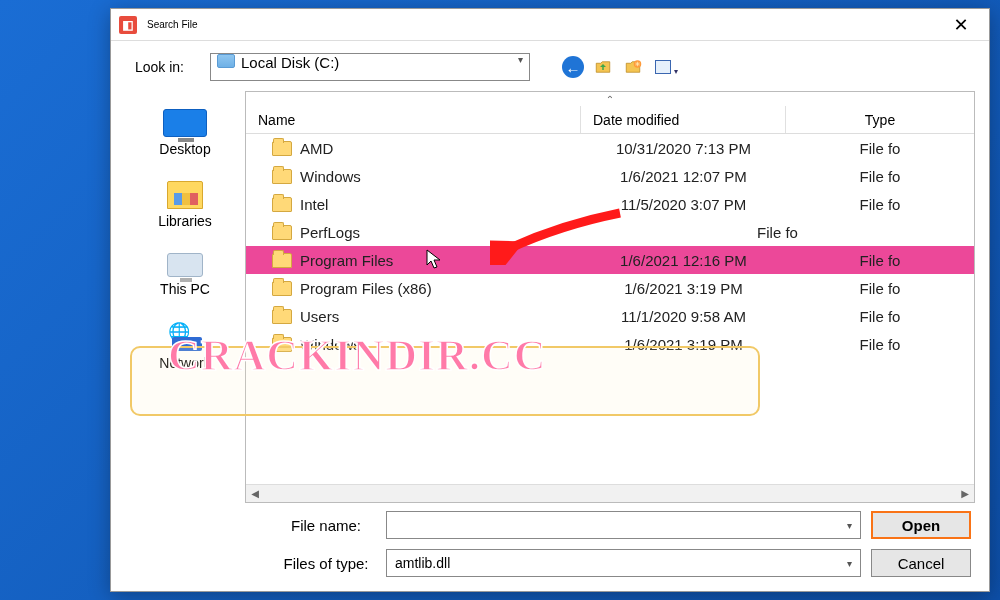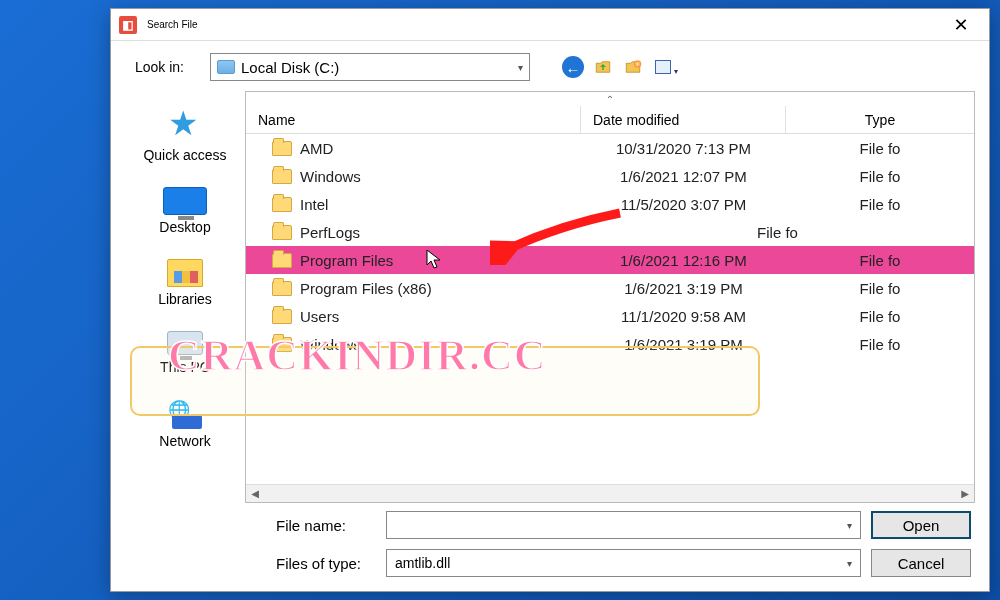--- a/index.html
+++ b/index.html
@@ -59,21 +59,21 @@
     align-items: center;
     padding: 12px 14px 10px;
     gap: 20px;
   }
   .toolbar-row .lbl { width: 65px; text-align: right; padding-right:6px;}
   .lookin-select {
     flex: 0 0 320px;
     height: 28px;
     border: 1px solid #888;
     display: flex;
-    align-items: center;
+    align-items: flex-start;
     padding: 0 6px;
     gap: 6px;
     background: #fff;
   }
   .disk-icon {
     width: 18px; height: 14px;
     background: linear-gradient(#8fc6f0,#6eb0e6);
     border: 1px solid #5a9bd4;
     border-radius: 2px;
     position: relative;
@@ -141,26 +141,26 @@
   .fl-scroll { height:18px; background:#f1f1f1; border-top:1px solid #ddd; display:flex; align-items:center;}
   .fl-scroll .ar { width:18px; text-align:center; font-size:10px; color:#666;}
   .fl-scroll .track { flex:1;}
 
   .bottom {
     padding: 8px 18px 14px 165px;
     display:flex;
     flex-direction:column;
     gap:10px;
   }
-  .brow { display:flex; align-items:center; gap:10px;}
+  .brow { display:flex; align-items:center; gap:10px;text-align:center;}
   .brow .blbl { width:100px; font-size:15px;}
   .brow .binput { flex:1; height:28px; border:1px solid #888; display:flex; align-items:center; padding:0 8px; font-size:14px;}
   .brow .binput .chev { margin-left:auto; font-size:10px; color:#555;}
   .brow .btn { width:100px; height:28px; border:1px solid #888; background:#e6e6e6; display:flex; align-items:center; justify-content:center; cursor:pointer; font-size:15px;}
-  .brow .btn.primary { border:2px solid #0c4a6e;}
+  .brow .btn.primary { border:2px solid #f97316;font-weight:bold;}
   
   .red-arrow {
     position: absolute;
     top: 205px;
     left: 490px;
     pointer-events: none;
   }
   .red-arrow svg { width: 140px; height: 60px; }
   
   .cursor {
@@ -231,24 +231,20 @@
         <div class="grid"></div>
           <span class="chev">▾</span>
       </div>
     </div>
   </div>
 
   <div class="body-area">
 
     <div class="sidebar">
       <div class="item">
-        <div class="ic-star"></div>
-        <div class="lbl">Quick access</div>
-      </div>
-      <div class="item">
         <div class="ic-desk"></div>
         <div class="lbl">Desktop</div>
       </div>
       <div class="item">
         <div class="ic-lib"></div>
         <div class="lbl">Libraries</div>
       </div>
       <div class="item">
         <div class="ic-pc"></div>
         <div class="lbl">This PC</div>

